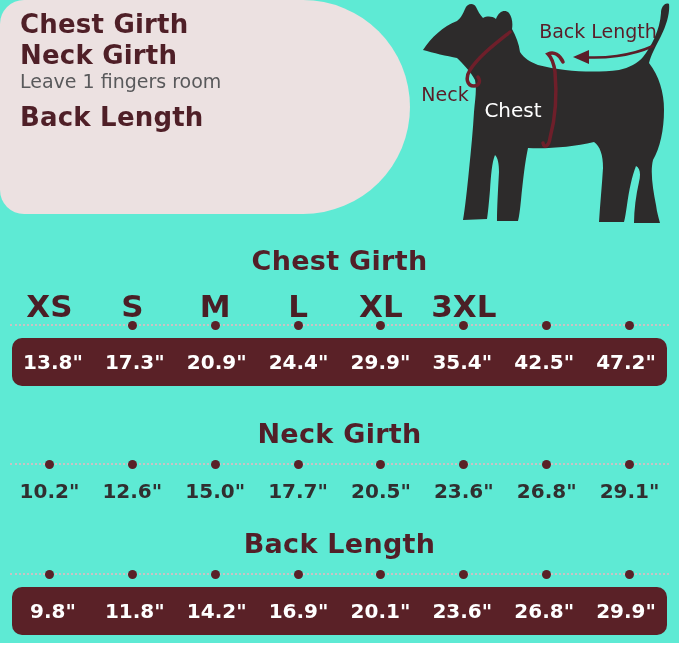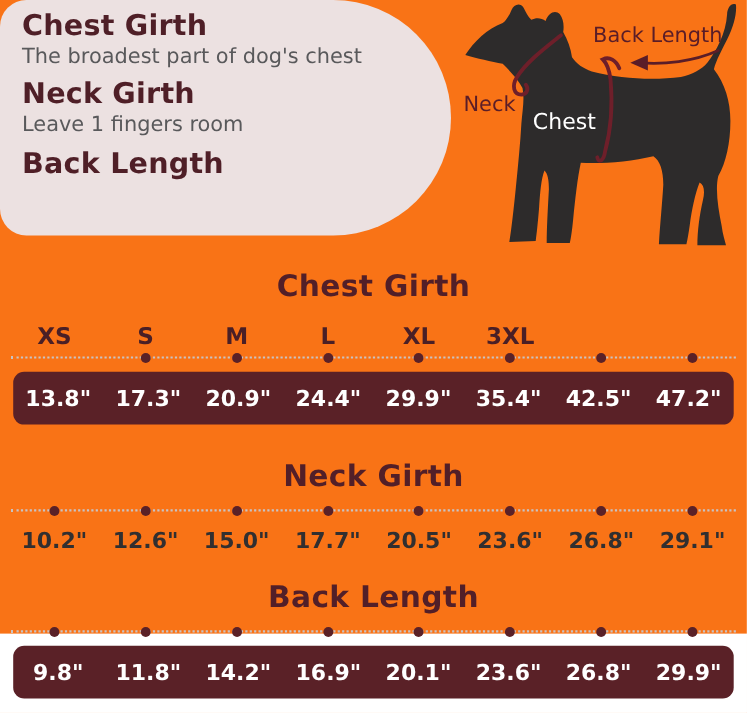--- a/index.html
+++ b/index.html
@@ -1,18 +1,18 @@
 <!DOCTYPE html>
 <html><head>
 <meta charset="utf-8">
 <style>
   * { margin:0; padding:0; box-sizing:border-box; }
   html,body { width:679px; height:648px; background:#ffffff;
     font-family:"DejaVu Sans", sans-serif; overflow:hidden; }
-  .canvas { position:relative; width:679px; height:576px; background:#f97316; }
+  .canvas { position:relative; width:679px; height:643px; background:#5eead4; }
 
   
   .info-panel {
     position:absolute; left:0; top:8; width:410px; height:214px;
     background:#ece1e1;
     border-radius:24px 107px 107px 24px;
     padding:10px 0 0 20px;
   }
   .info-item h2 {
     color:#4f1f27; font-size:26px; font-weight:bold; line-height:1.1;
@@ -31,21 +31,21 @@
   .section-title {
     text-align:center; color:#521f28; font-size:27px; font-weight:bold;
     height:40px; line-height:40px; letter-spacing:0.3px;
   }
   .row8 {
     display:grid; grid-template-columns:repeat(8,1fr);
     margin:0 8px; text-align:center;
   }
   .size-labels { margin-top:5px; }
   .size-labels span {
-    color:#4a1f26; font-size:21px; font-weight:bold; line-height:28px;
+    color:#4a1f26; font-size:31px; font-weight:bold; line-height:28px;
   }
   .dotrow { position:relative; height:10px; margin:0 4px; }
   .dotrow::before {
     content:""; position:absolute; left:6px; right:6px; top:4px;
     border-top:2px dotted #c9c3c3;
   }
   .dotrow .cells {
     position:absolute; left:4px; right:4px; top:0;
     display:grid; grid-template-columns:repeat(8,1fr);
   }
@@ -70,21 +70,20 @@
   .gap5 { height:5px; }
 </style>
 </head>
 <body>
 
 <div class="canvas">
 
   <div class="info-panel">
     <div class="info-item">
       <h2>Chest Girth</h2>
-      <p>The broadest part of dog's chest</p>
     </div>
     <div class="info-item">
       <h2>Neck Girth</h2>
       <p>Leave 1 fingers room</p>
     </div>
     <div class="info-item">
       <h2>Back Length</h2>
     </div>
   </div>
 

